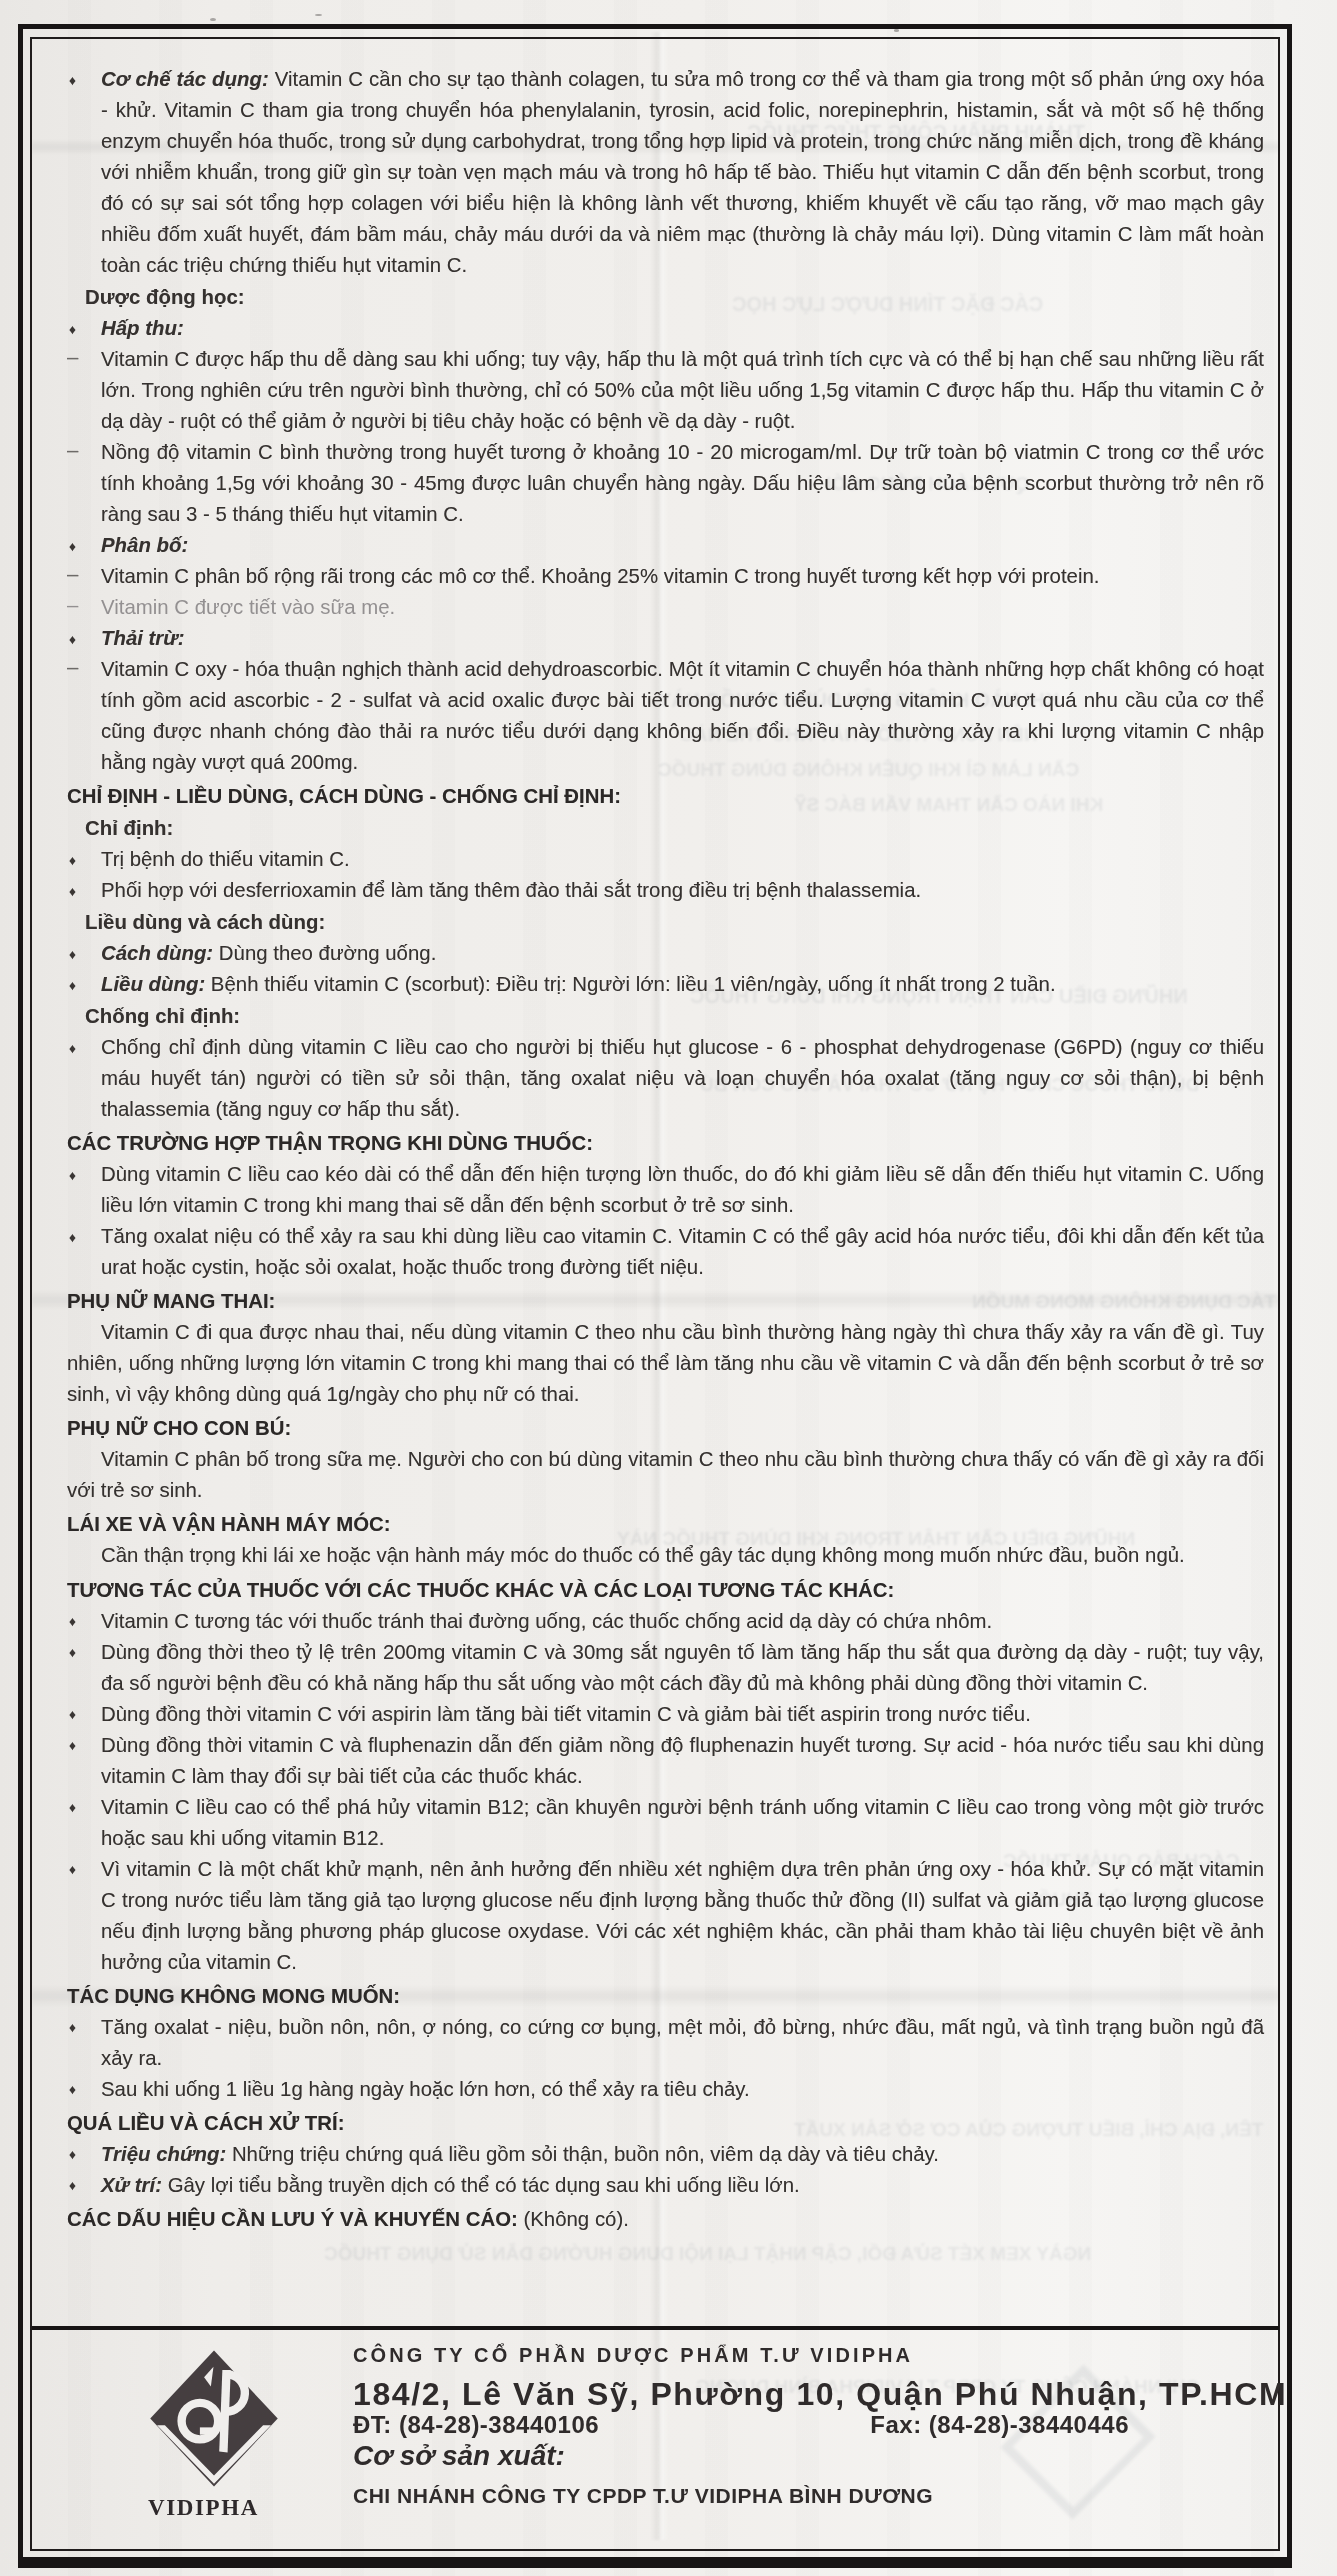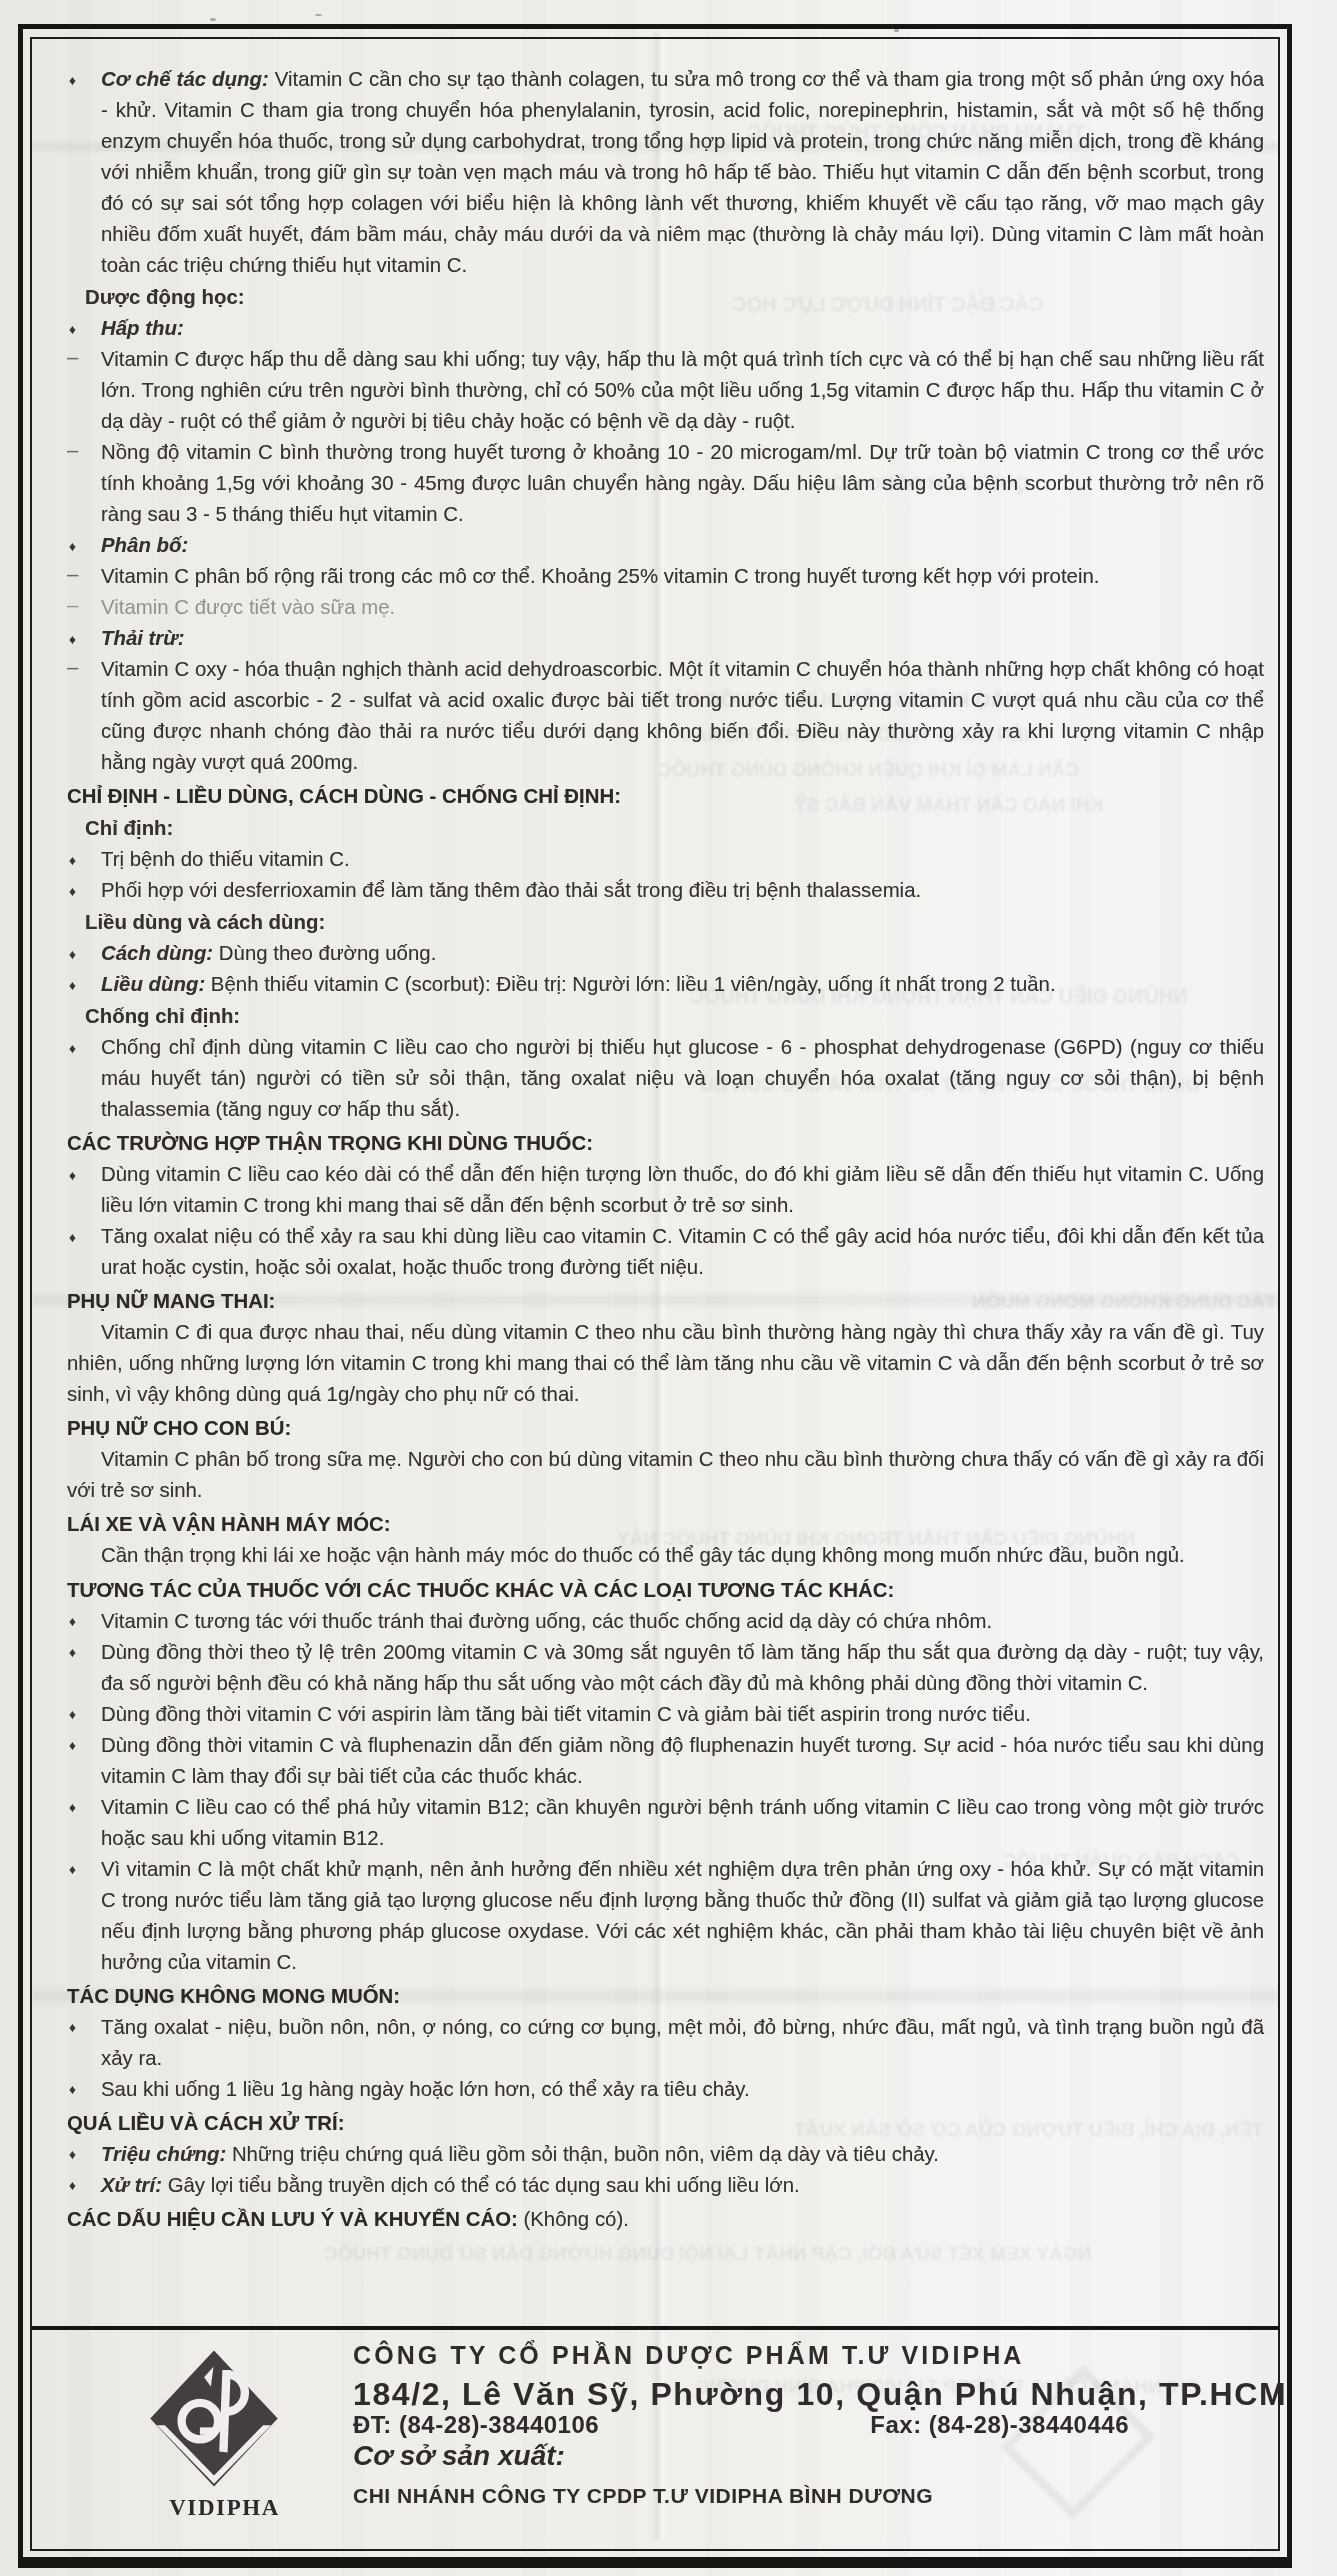--- a/index.html
+++ b/index.html
@@ -26,25 +26,25 @@
   .li { position:relative; padding-left:34px; }
   .li .mk { position:absolute; left:2.1px; top:0.5px; font-size:13.6px; color:#3a3634; }
   .li.dash .mk { font-size:20.4px; color:#6d6a68; top:-2.1px; left:0; }
   .li .bi, .lead { font-weight:bold; font-style:italic; }
   .para { text-indent:34px; }
   .faded, .li.fadedrow .mk { color:#939091; text-shadow:none; }
   .tail { font-weight:normal; }
 
   .separator { position:absolute; left:32px; top:2326px; width:1247px; height:3.7px; background:#171414; }
 
-  .footer-logo { position:absolute; left:148px; top:2349px; width:132px; text-align:right; }
+  .footer-logo { position:absolute; left:148px; top:2349px; width:132px; text-align:left; }
   .logo-text { margin-top:5.2px; font-family:"Liberation Serif", serif; font-weight:bold;
     font-size:23px; letter-spacing:1.6px; color:#2e292b; }
   .footer-text { position:absolute; left:353px; top:2340px; width:776px; color:#2f2b2b; }
-  .company { font-size:25px; font-weight:bold; letter-spacing:3.1px; line-height:31px; white-space:nowrap; }
+  .company { font-size:20px; font-weight:bold; letter-spacing:3.1px; line-height:31px; white-space:nowrap; }
   .address { margin-top:9.4px; font-size:32px; font-weight:bold; letter-spacing:1.6px; line-height:29px; white-space:nowrap; }
   .phone-row { margin-top:1px; display:flex; justify-content:space-between;
     font-size:24px; font-weight:bold; letter-spacing:0.5px; line-height:29px; }
   .facility { margin-top:2.1px; font-size:28px; font-weight:bold; font-style:italic; line-height:29px; }
   .branch { margin-top:11px; font-size:21px; font-weight:bold; letter-spacing:0.5px; line-height:29px; white-space:nowrap; }
   .branch-addr { margin-top:4.2px; font-size:22.5px; letter-spacing:0.5px; line-height:26px; white-space:nowrap; }
 
   .ghost { position:absolute; transform:scaleX(-1); transform-origin:center;
     color:#5d6874; opacity:0.10; filter:blur(1px); font-weight:bold; white-space:nowrap; }
   .ghost-diamond { position:absolute; left:1027px; top:2391px; width:86px; height:86px;

